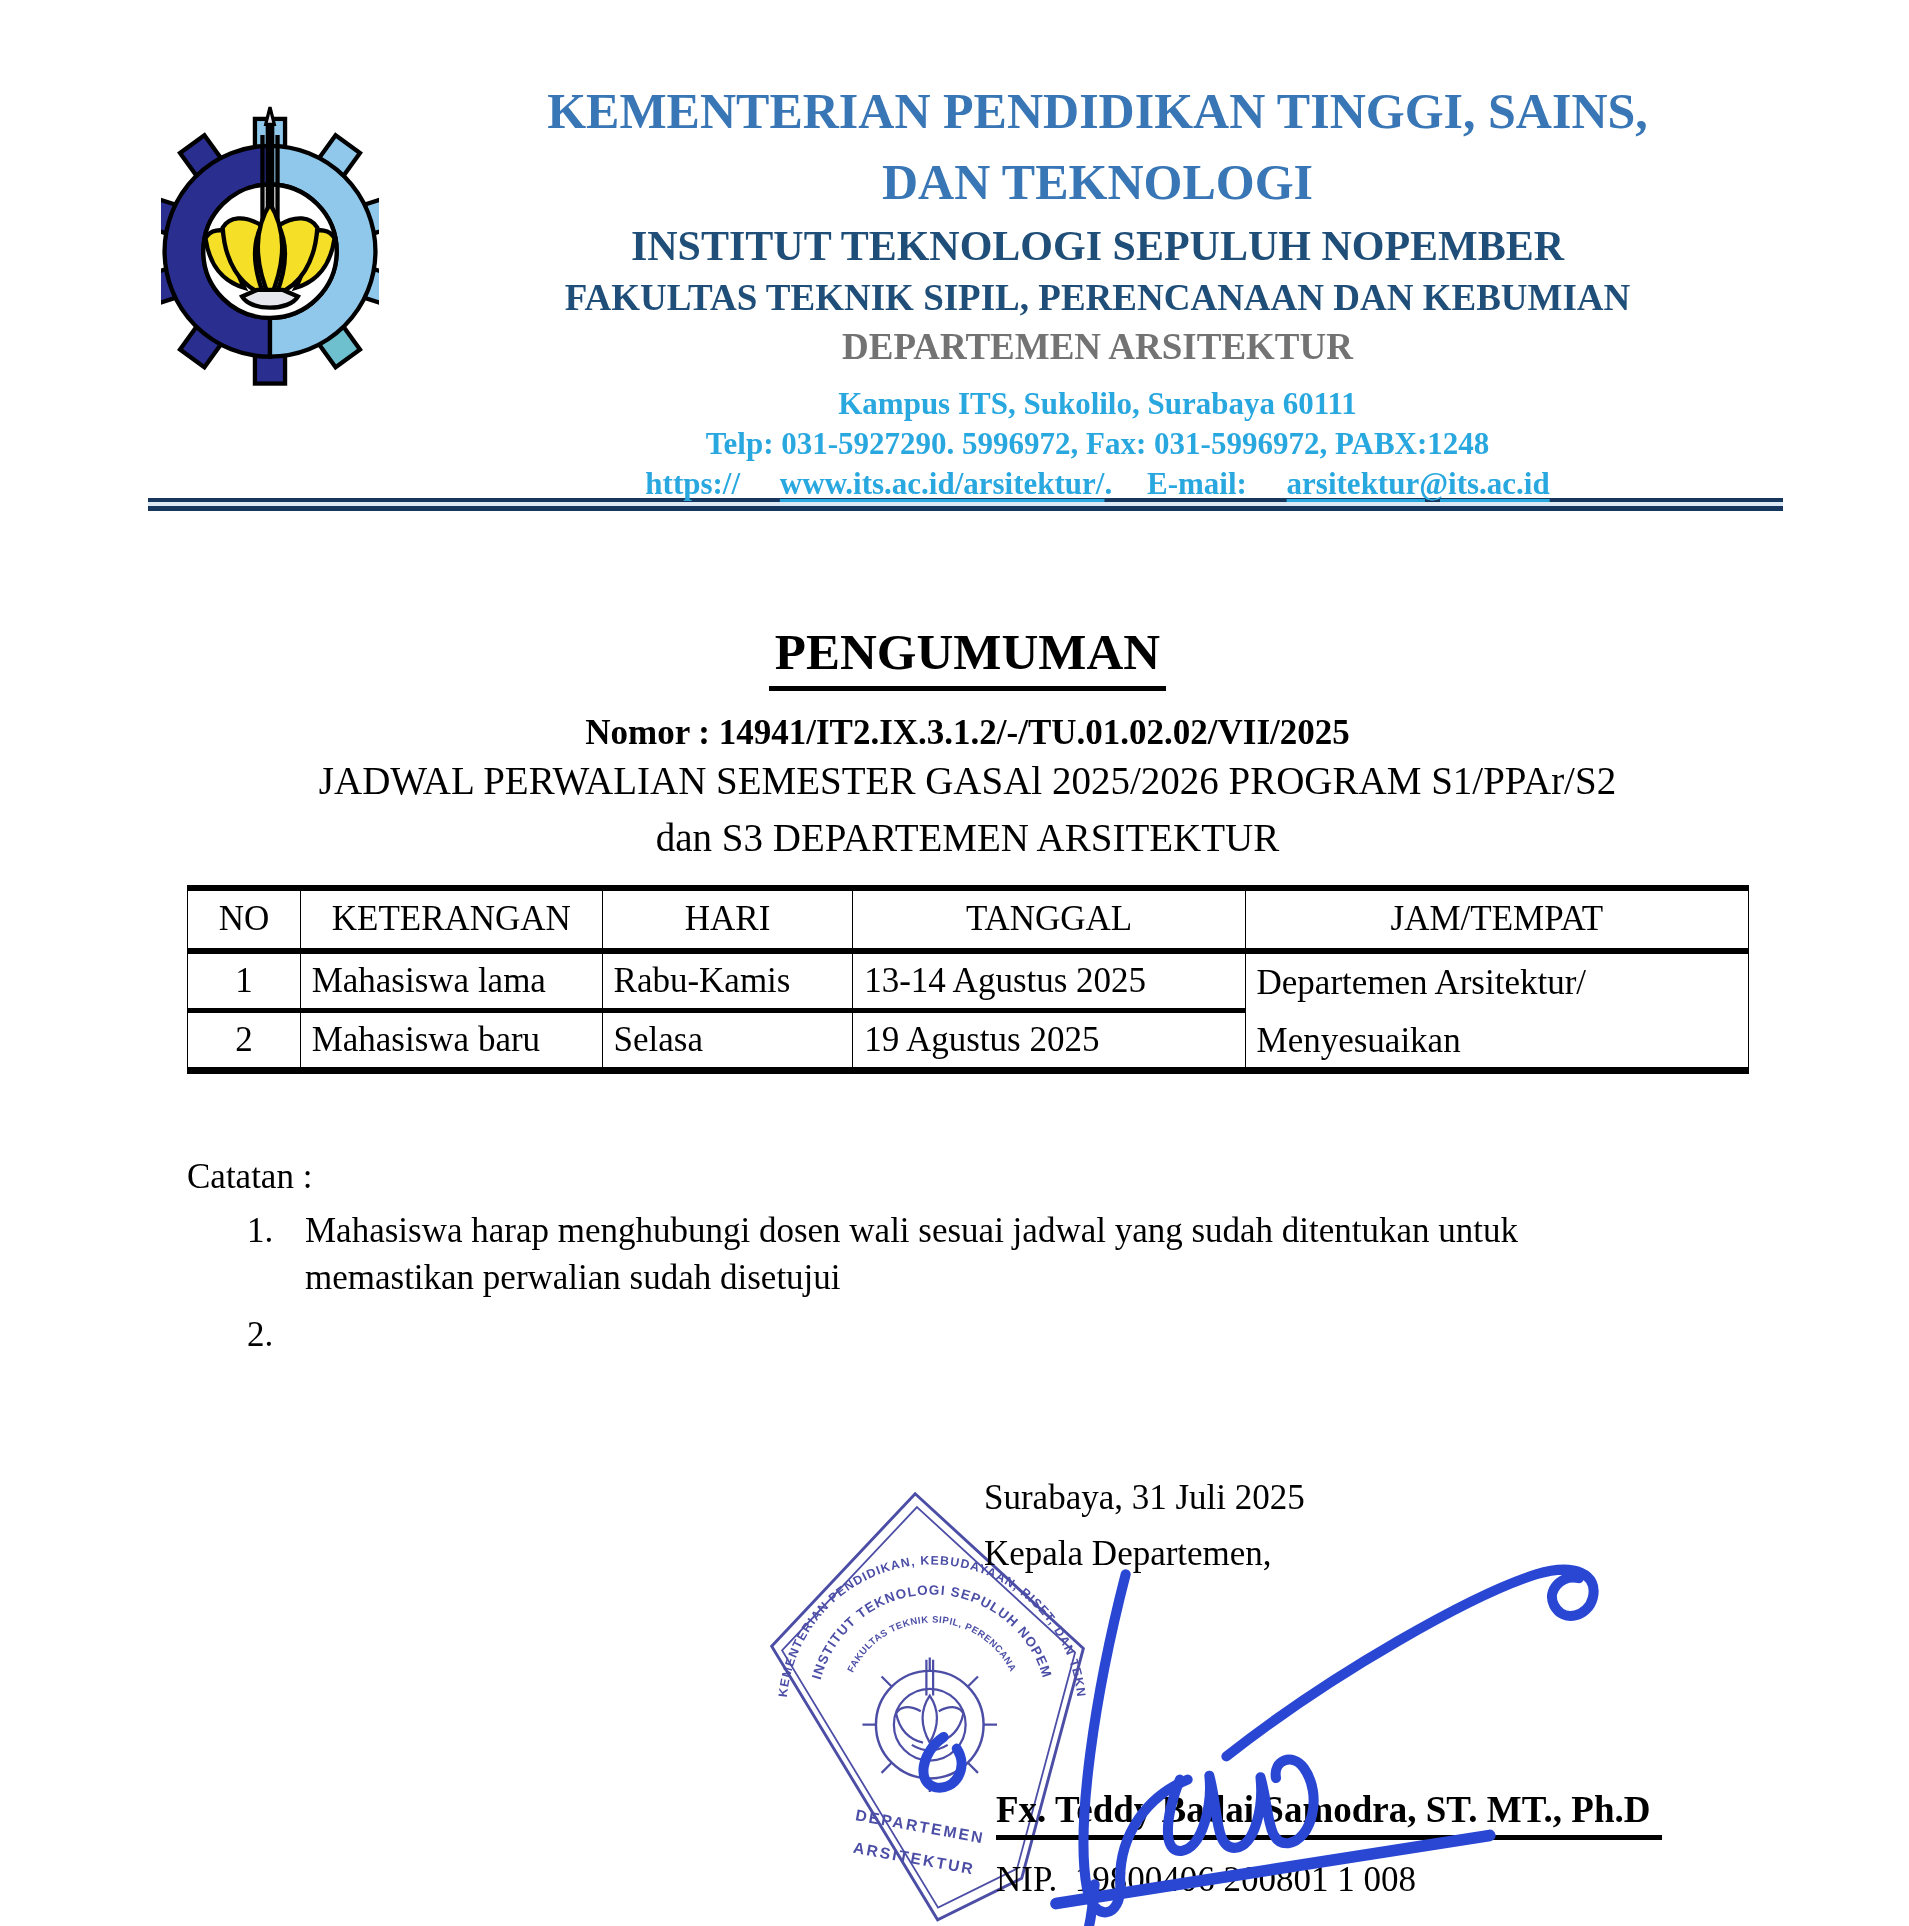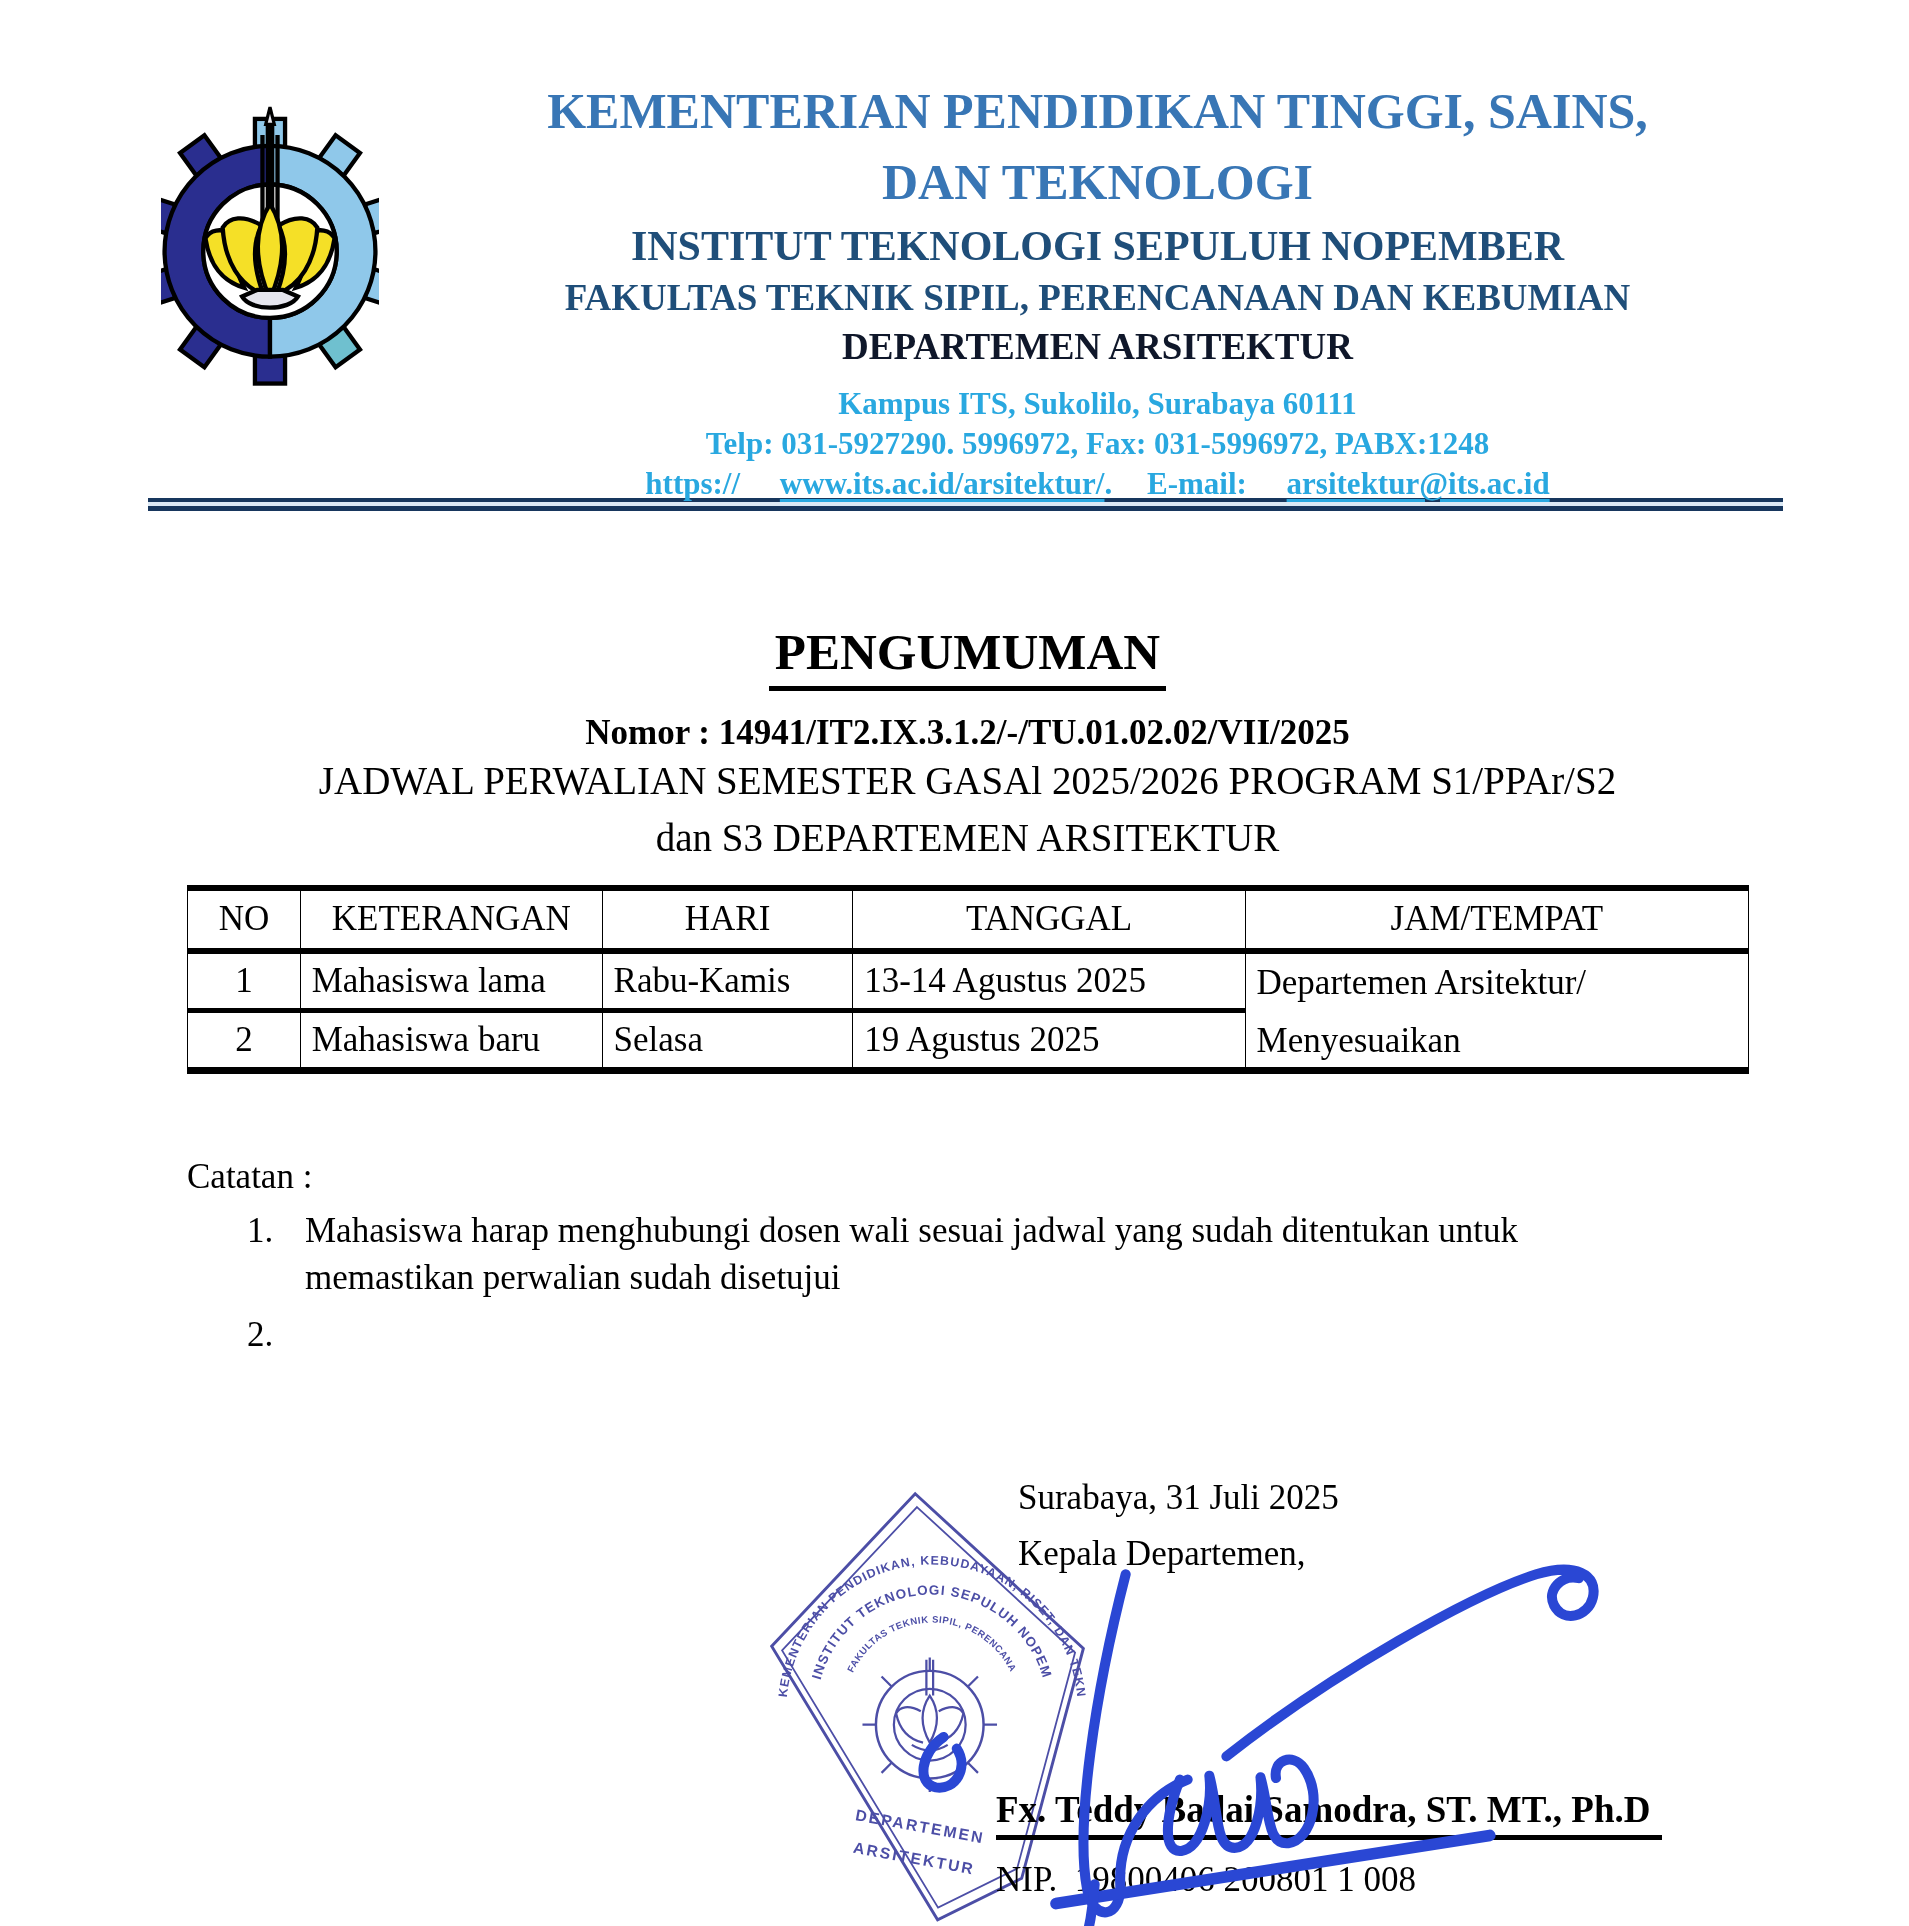--- a/index.html
+++ b/index.html
@@ -16,21 +16,21 @@
   
   .letterhead { position:relative; height:498px; }
   .logo-box { position:absolute; left:161px; top:92px; width:218px; height:312px; }
   .lh-text {
     position:absolute; left:385px; right:100px; top:76px;
     text-align:center; font-weight:bold;
   }
   .lh-ministry   { font-size:50px; line-height:1.42; color:#3876B5; }
   .lh-institute  { font-size:42px; line-height:1.15; margin-top:3.9px; color:#1F4E79; }
   .lh-faculty    { font-size:37px;  line-height:1.15; margin-top:7px; color:#1F4E79; }
-  .lh-department { font-size:37px;  line-height:1.15; margin-top:6.2px; color:#0f172a; }
+  .lh-department { font-size:37px;  line-height:1.15; margin-top:6.2px; color:#737373; }
   .lh-contact    { font-size:31px;  line-height:1.25; margin-top:0.8px;  color:#29A8E0; }
   .lh-contact.first { margin-top:17px; }
   .lh-link { text-decoration:underline; text-decoration-thickness:2.7px; text-underline-offset:5.4px;margin-left:32px; }
   .email-gap { display:inline-block; width:27px; }
 
   .divider {
     margin:0 127px 0 148px; height:13px;
     border-top:4.2px solid #17365D;
     border-bottom:5.8px solid #17365D;
     background:#DCE9F5;
@@ -67,21 +67,21 @@
   .schedule td.merged { vertical-align:top; padding-top:9.2px; }
   .schedule .merged-line1 { margin-bottom:17.7px; }
 
   .notes { margin-top:83px; font-size:35px; }
   .notes-label { }
   .note-item { display:flex; margin-top:10.8px; line-height:1.34; }
   .note-item .num { width:58px; margin-left:60px; flex:none; }
   .note-item .txt { max-width:1341px; }
 
   
-  .sig-text { position:absolute; left:1018px; font-size:35px; z-index:2; }
+  .sig-text { position:absolute; left:984px; font-size:35px; z-index:2; }
   .sig-date { top:1478px; }
   .sig-role { top:1534px;text-align:right; }
   .sig-name {
     top:1788px; left:996px; font-size:37px; font-weight:bold;
     border-bottom:5px solid #000; padding-bottom:3.9px; padding-right:11.6px;
   }
   .sig-nip { top:1860px; left:996px; white-space:pre; }
   .stamp-box { position:absolute; left:747px; top:1478px; width:370px; height:453px; z-index:1; opacity:.92; }
   .autograph-box { position:absolute; left:901px; top:1500px; width:736px; height:505px; z-index:3; }
 </style>

